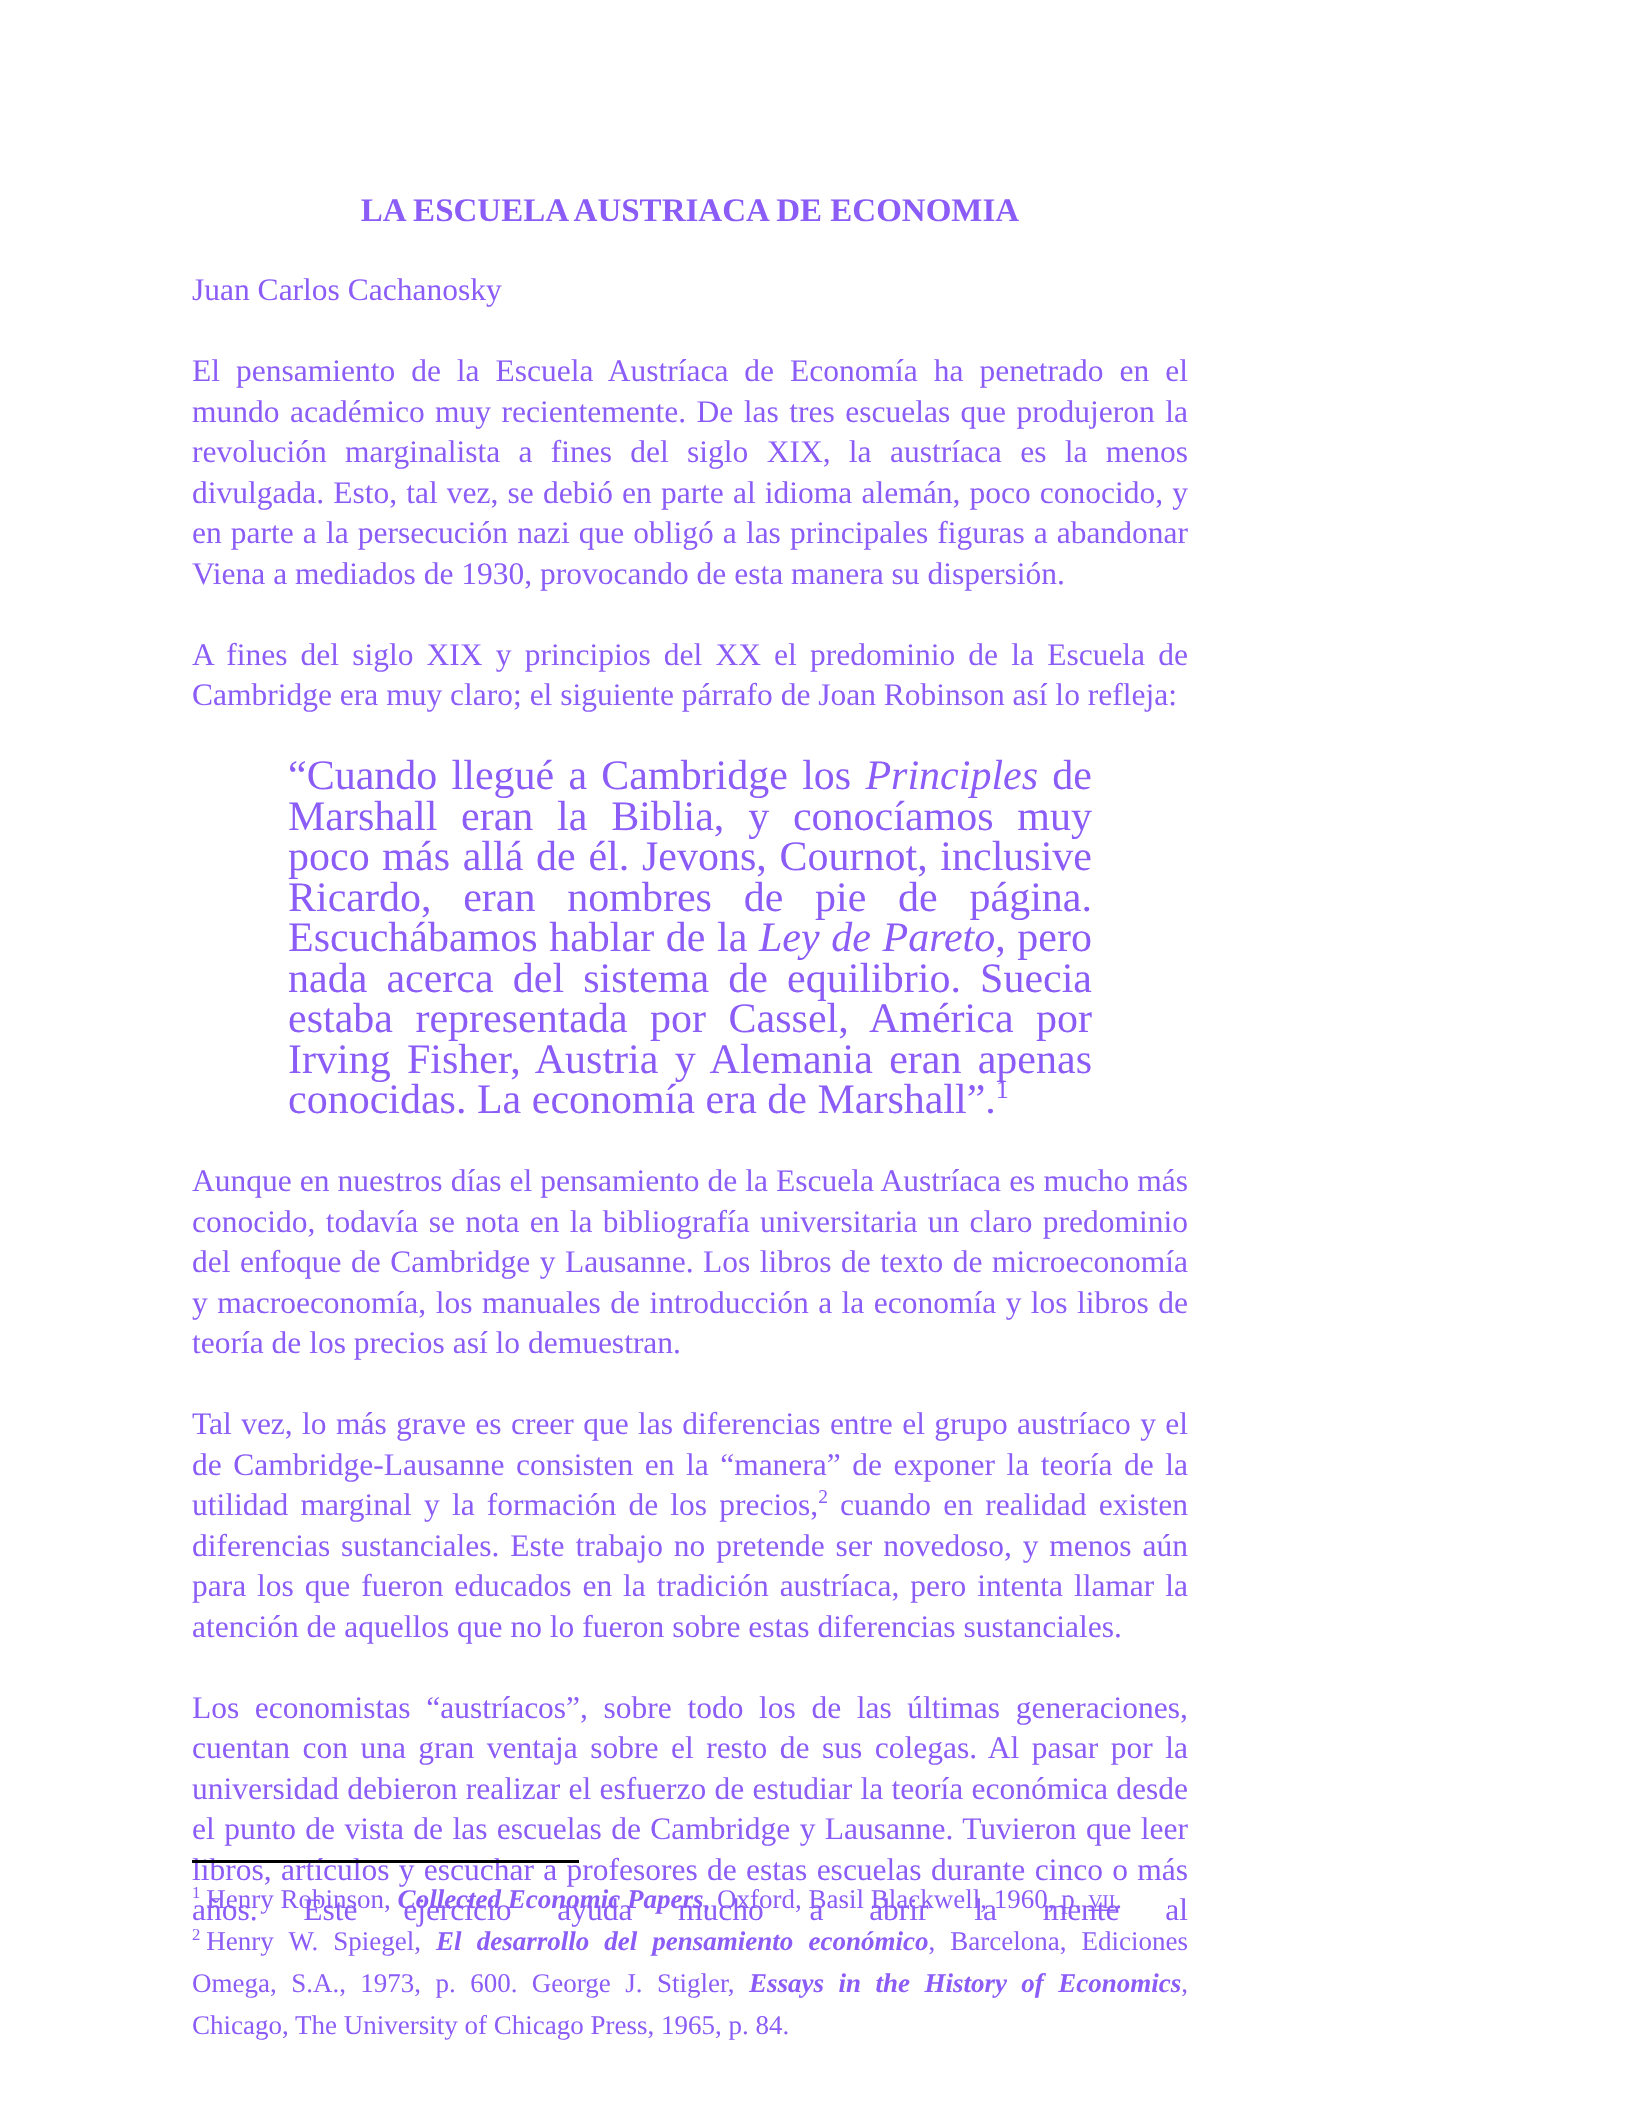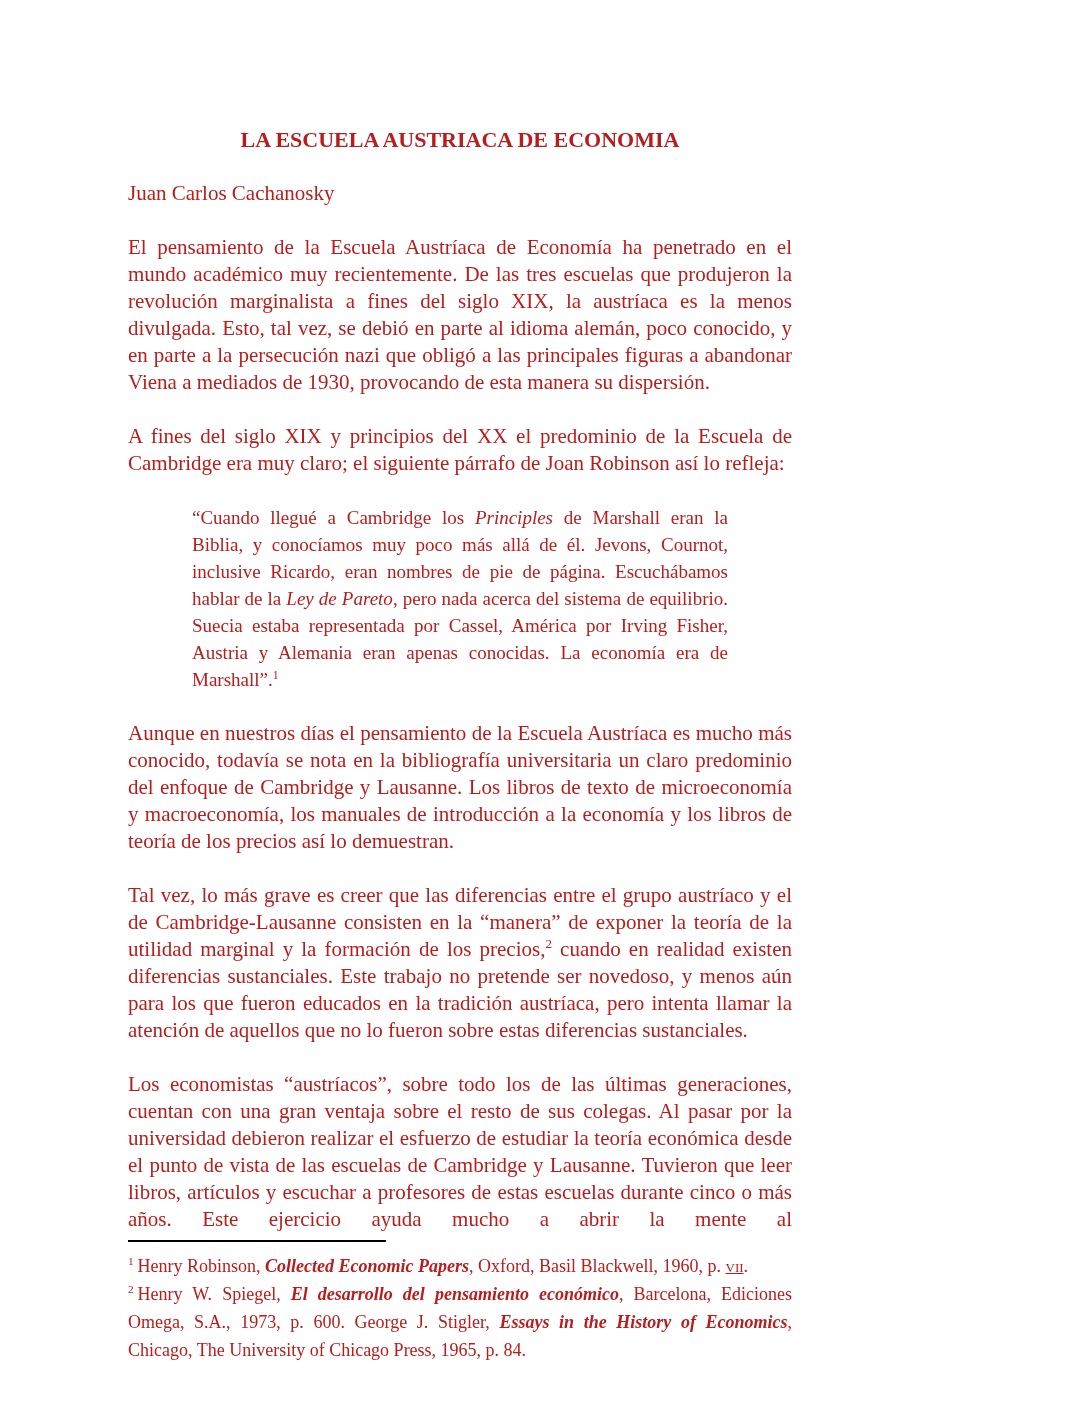--- a/index.html
+++ b/index.html
@@ -5,21 +5,21 @@
   html, body {
     margin: 0;
     padding: 0;
     background: #ffffff;
   }
   .page {
     position: relative;
     width: 920px;
     height: 1408px;
     background: #ffffff;
-    color: #b91c1c;
+    color: #8b5cf6;
     font-family: "Liberation Serif", serif;
     overflow: hidden;
   }
   .content {
     position: absolute;
     left: 128px;
     right: 128px;
     top: 126px;
   }
   .doc-title {
@@ -44,21 +44,21 @@
   p.body-par {
     font-size: 21px;
     line-height: 27px;
     text-align: justify;
     margin: 27px 0 0 0;
   }
   p.body-par.justify-last {
     text-align-last: justify;
   }
   .block-quote {
-    font-size: 19px;
+    font-size: 28px;
     line-height: 27px;
     text-align: justify;
     margin: 27px 64px 0 64px;
   }
   sup.fnref {
     font-size: 0.62em;
     line-height: 0;
     vertical-align: super;
   }
   i.bi {

